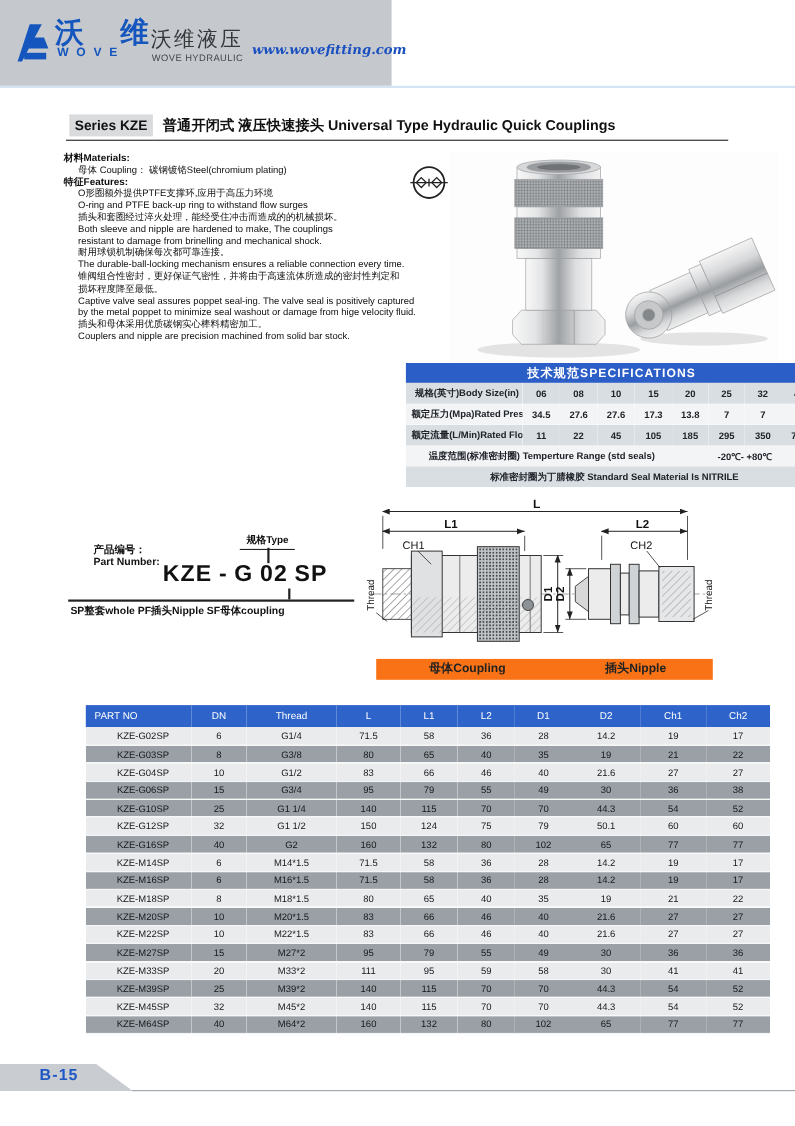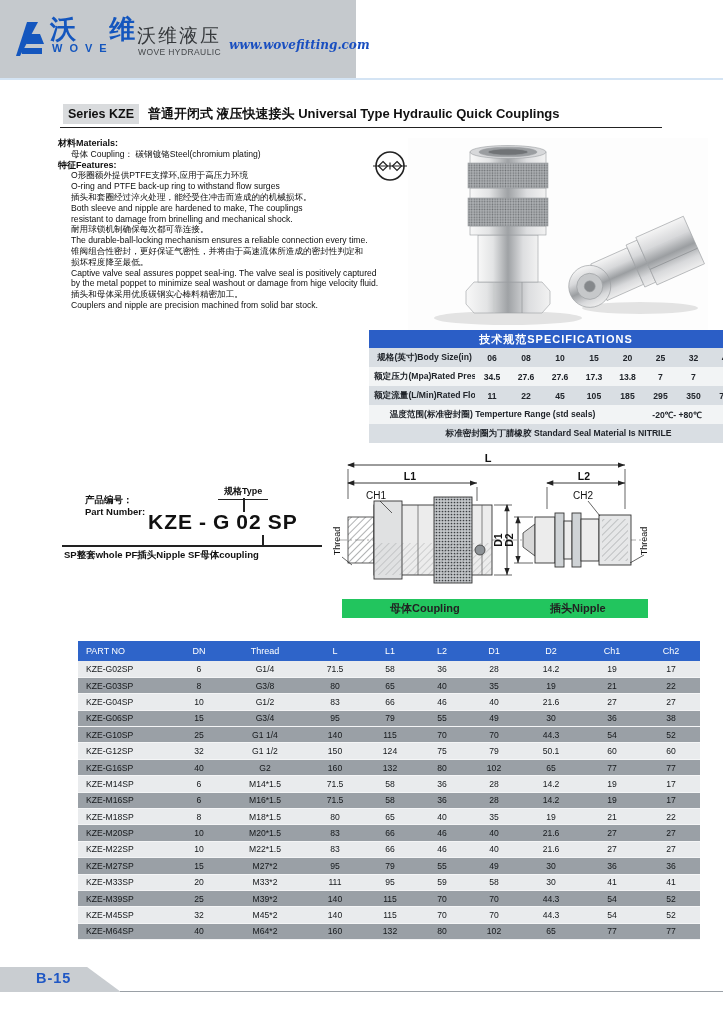--- a/index.html
+++ b/index.html
@@ -45,31 +45,31 @@
   .pn-type { position:absolute; left:218px; top:485px; font-size:9px; font-weight:bold; border-bottom:1.5px solid #222; padding:0 6px 1px 6px; }
   .pn-type-stem { position:absolute; left:243px; top:498px; width:1.5px; height:14px; background:#222; }
   .pn-code { position:absolute; left:148px; top:510px; font-size:21px; font-weight:bold; letter-spacing:1px; white-space:nowrap; }
   .pn-code span { margin-right:6px; }
   .pn-rule { position:absolute; left:62px; top:545px; width:260px; height:1.5px; background:#222; }
   .pn-sp-stem { position:absolute; left:262px; top:535px; width:1.5px; height:10px; background:#222; }
   .pn-legend { position:absolute; left:64px; top:549px; font-size:9.5px; font-weight:bold; white-space:nowrap; }
 
   
   .drawing { position:absolute; left:330px; top:453px; }
-  .caption-bar { position:absolute; left:342px; top:599px; width:306px; height:19px; background:#22c55e; }
+  .caption-bar { position:absolute; left:342px; top:599px; width:306px; height:19px; background:#f97316; }
   .caption-bar span { position:absolute; top:0; line-height:19px; font-size:11px; font-weight:bold; color:#222; }
   .cap-coupling { left:48px; }
   .cap-nipple { left:208px; }
 
   
   .main { position:absolute; left:78px; top:641px; width:622px; border-collapse:collapse; table-layout:fixed; font-size:8.6px; }
   .main th { background:#2e64c9; color:#fff; font-size:9px; font-weight:normal; height:20px; text-align:center; }
   .main th:first-child { text-align:left; padding-left:8px; }
   .main td { height:16.4px; text-align:center; color:#15181b; border-bottom:1px solid #f4f5f6; overflow:hidden; white-space:nowrap; }
-  .main td:first-child { text-align:left; padding-left:8px; }
+  .main td:first-child { text-align:center; padding-left:8px; }
   .main tr.light { background:#e9ebed; }
   .main tr.dark  { background:#9aa0a6; }
 
   
   .footer-tab { position:absolute; left:0; top:967px; width:121px; height:25px; background:#c9cdd1;
                 clip-path:polygon(0 0, 72% 0, 100% 100%, 0 100%); }
   .footer-page { position:absolute; left:36px; top:970px; font-size:14.5px; font-weight:bold; color:#1f57c4; letter-spacing:1px; }
   .footer-rule { position:absolute; left:120px; top:991px; width:603px; height:1px; background:#9aa0a6; }
 
   svg text { font-family:"Liberation Sans", sans-serif; }

